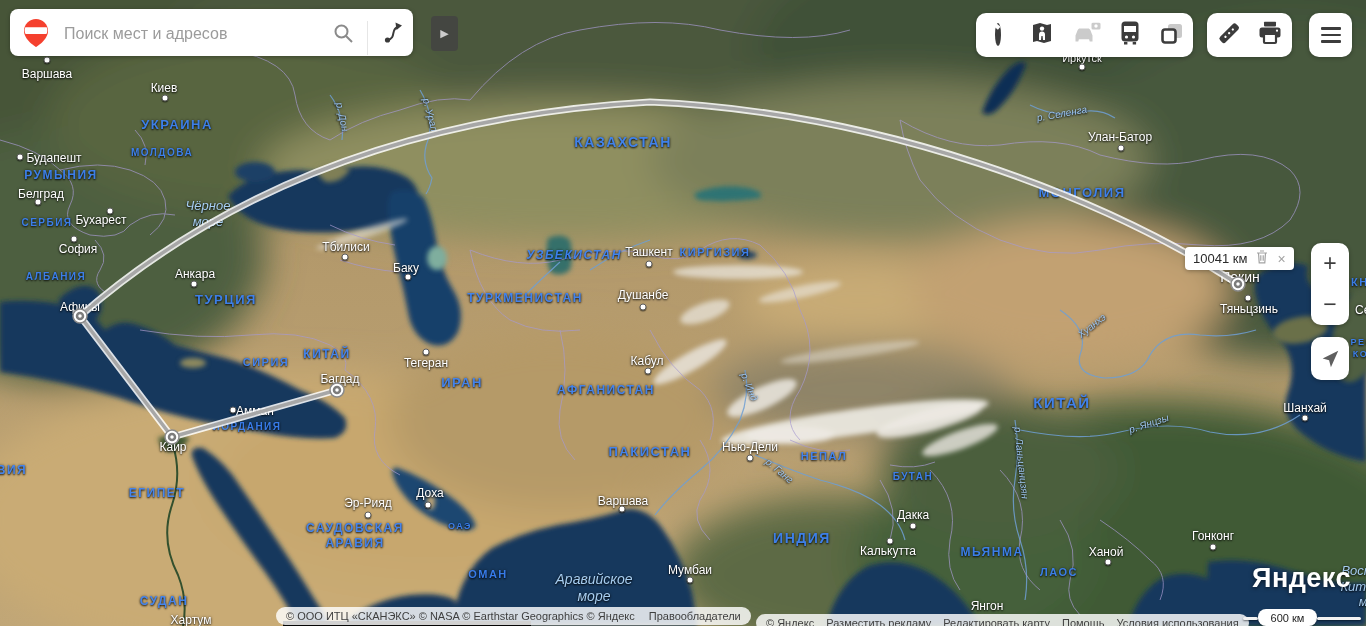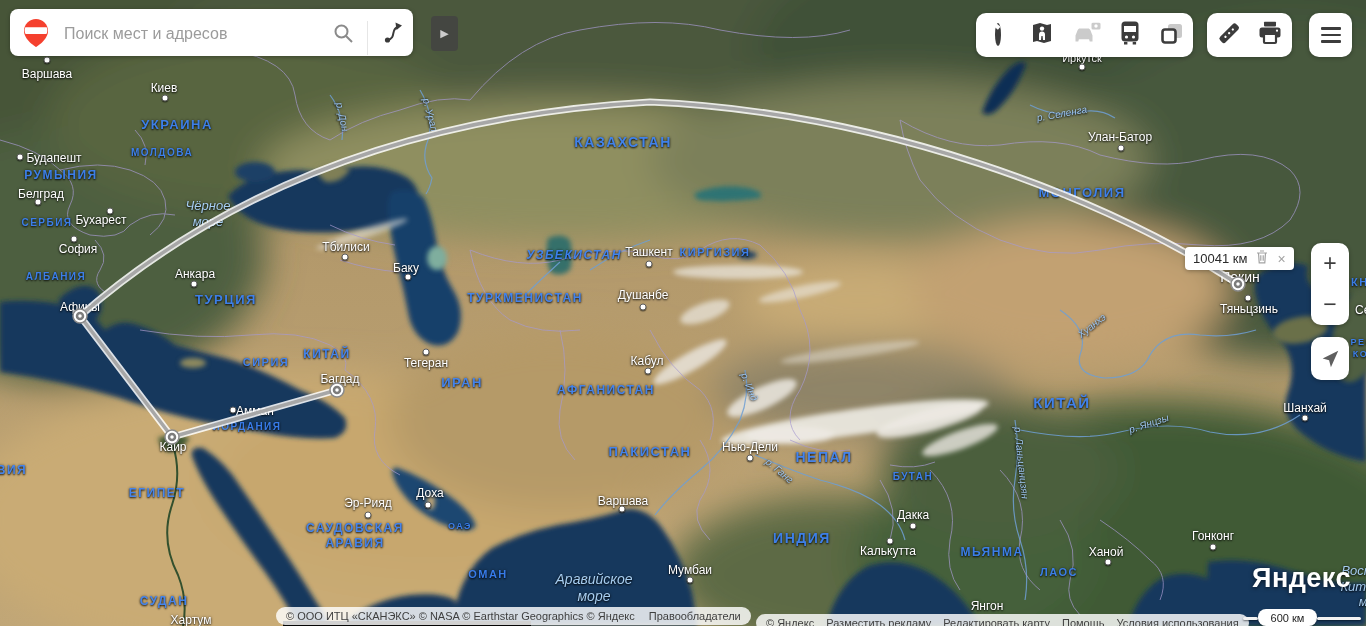--- a/index.html
+++ b/index.html
@@ -252,21 +252,21 @@
       <div class="map-label country" style="left: 462px; top: 383px; font-size: 13px;">ИРАН</div>
       <div class="map-label country" style="left: 606px; top: 390px; font-size: 12px;">АФГАНИСТАН</div>
       <div class="map-label country" style="left: 650px; top: 452px; font-size: 13px;">ПАКИСТАН</div>
       <div class="map-label country" style="left: 525px; top: 298px; font-size: 12px;">ТУРКМЕНИСТАН</div>
       <div class="map-label country" style="left: 574px; top: 255px; font-size: 12px; font-style: italic;">УЗБЕКИСТАН</div>
       <div class="map-label country" style="left: 715px; top: 253px; font-size: 11px;">КИРГИЗИЯ</div>
       <div class="map-label country" style="left: 623px; top: 142px; font-size: 14px;">КАЗАХСТАН</div>
       <div class="map-label country" style="left: 1082px; top: 193px; font-size: 13px;">МОНГОЛИЯ</div>
       <div class="map-label country" style="left: 1062px; top: 403px; font-size: 15px;">КИТАЙ</div>
       <div class="map-label country" style="left: 802px; top: 538px; font-size: 14px;">ИНДИЯ</div>
-      <div class="map-label country" style="left: 824px; top: 457px; font-size: 14px;">НЕПАЛ</div>
+      <div class="map-label country" style="left: 824px; top: 457px; font-size: 11px;">НЕПАЛ</div>
       <div class="map-label country" style="left: 913px; top: 477px; font-size: 10px;">БУТАН</div>
       <div class="map-label country" style="left: 992px; top: 552px; font-size: 12px;">МЬЯНМА</div>
       <div class="map-label country" style="left: 1059px; top: 573px; font-size: 11px;">ЛАОС</div>
       <div class="map-label country" style="left: 1369px; top: 283px; font-size: 11px;">КНДР</div>
       <div class="map-label country" style="left: 1368px; top: 342px; font-size: 9px;">РЕСП.</div>
       <div class="map-label country" style="left: 1372px; top: 354px; font-size: 9px;">КОРЕЯ</div>
       <div class="map-label water" style="left: 208px; top: 214px; font-size: 13px;">Чёрное
 море</div>
       <div class="map-label water" style="left: 594px; top: 588px; font-size: 14px;">Аравийское
 море</div>

